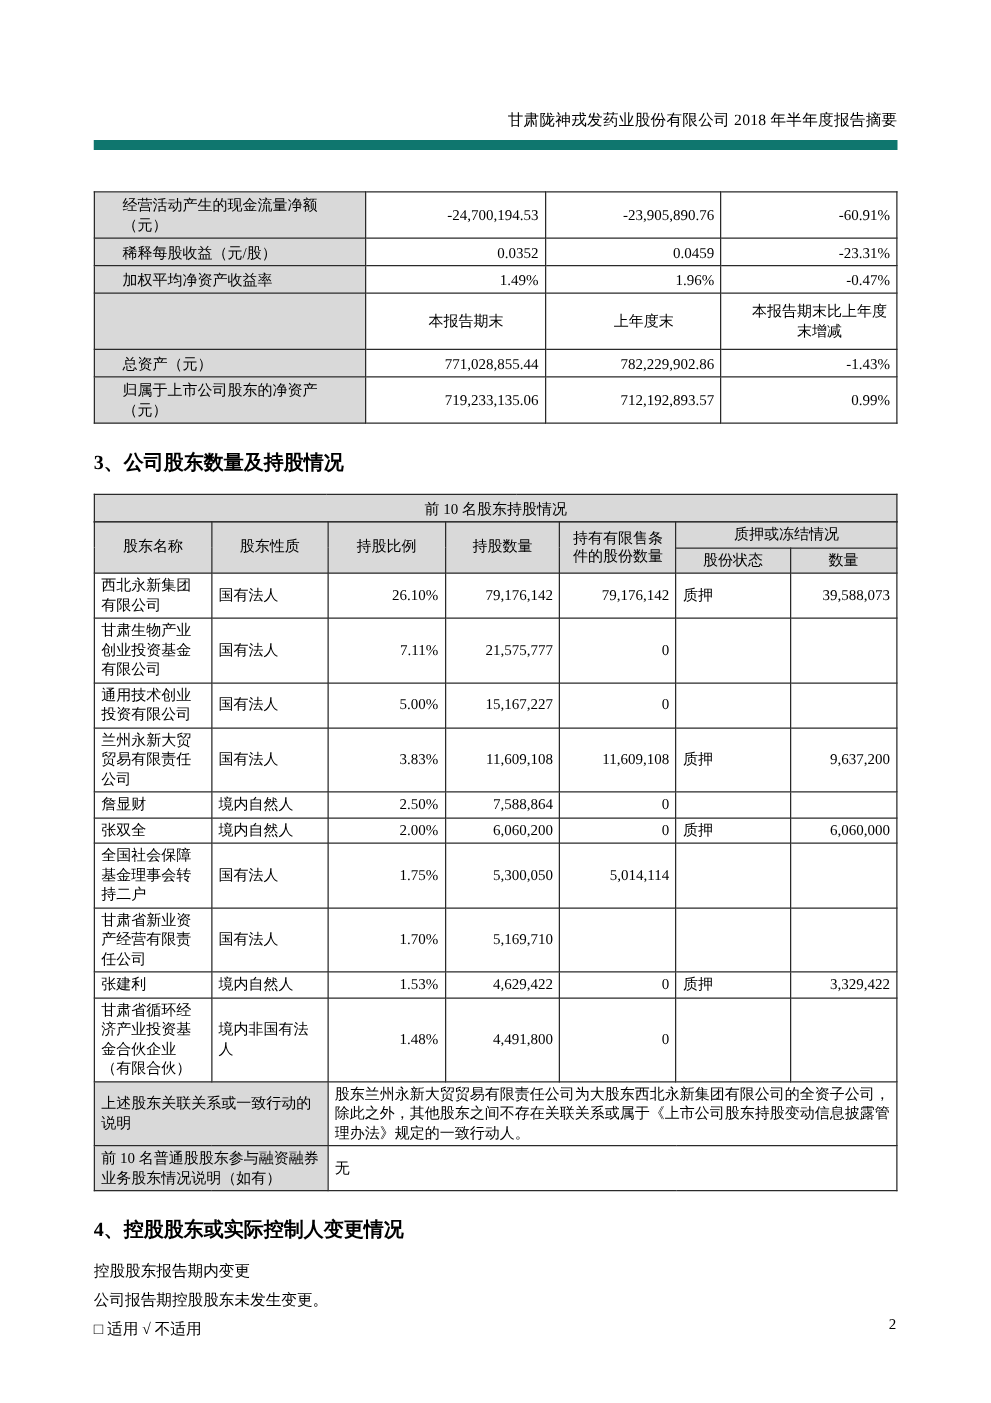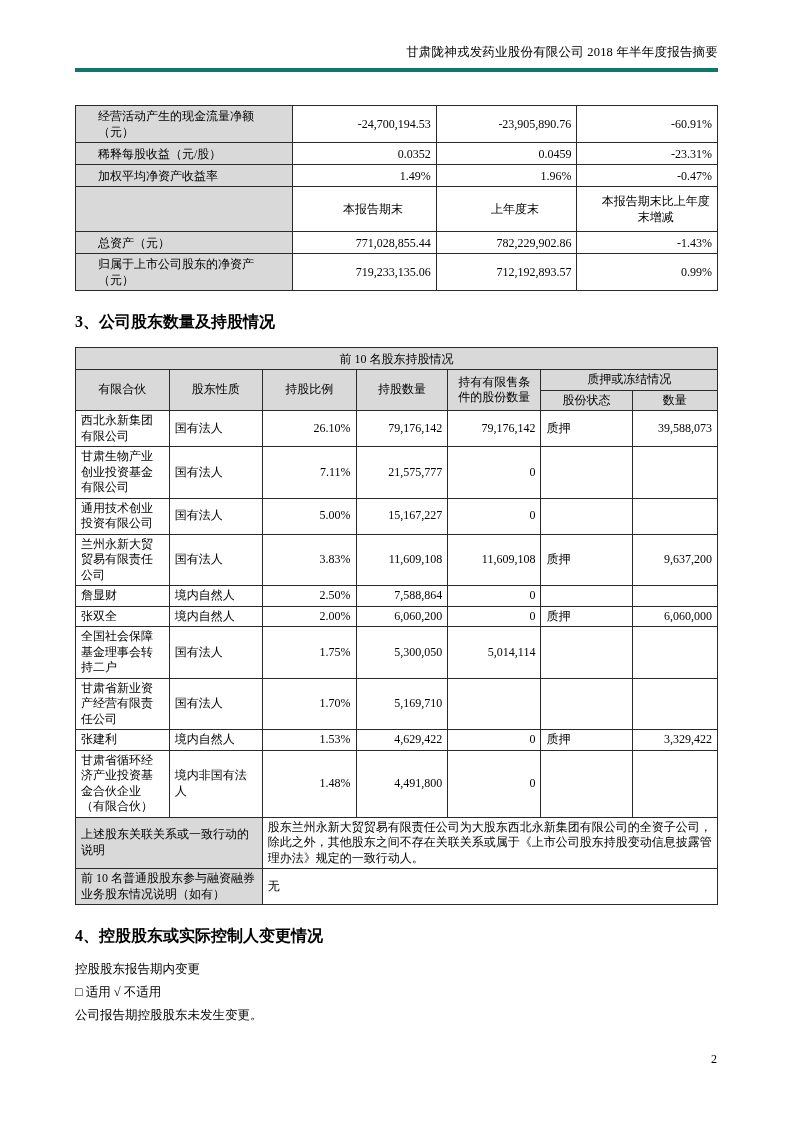--- a/index.html
+++ b/index.html
@@ -4,21 +4,21 @@
 <style>
   * { margin:0; padding:0; box-sizing:border-box; }
   html,body { background:#fff; }
   body {
     width:793px; height:1122px; position:relative; color:#000;
     font-family:"Liberation Serif","DejaVu Serif",serif;
   }
   .content { padding:44px 75px 0 75px; }
   .doc-header {
     text-align:right; font-size:12.5px; letter-spacing:.2px;
-    padding-bottom:7px; border-bottom:4px solid #0f766e;
+    padding-bottom:7px; border-bottom:8px solid #0f766e;margin-top:44px;
   }
   table { border-collapse:collapse; width:100%; table-layout:fixed; font-size:12px; }
   td { border:1px solid #2a2a2a; padding:2px 5px; line-height:16px; vertical-align:middle; overflow-wrap:break-word; }
   .gray { background:#d9d9d9; }
   .num { text-align:right; }
   .ctr { text-align:center; }
   .t1 { margin-top:33px; }
   .t1 td { height:22px;padding-left:22px; }
   .t1 .hdr td { height:45px; }
   .sec-title { font-size:16px; font-weight:bold; margin:21px 0 14px 0; }
@@ -106,21 +106,21 @@
         <col style="width:14.6%">
         <col style="width:14.5%">
         <col style="width:14.6%">
         <col style="width:14.3%">
         <col style="width:14.5%">
         <col style="width:14.2%">
         <col style="width:13.3%">
       </colgroup>
     <tbody>
         <tr class="hd1">
-      <td class="gray" rowspan="2">有限合伙</td>
+      <td class="gray" rowspan="2">股东名称</td>
       <td class="gray" rowspan="2">股东性质</td>
       <td class="gray" rowspan="2">持股比例</td>
       <td class="gray" rowspan="2">持股数量</td>
       <td class="gray" rowspan="2">持有有限售条件的股份数量</td>
       <td class="gray ctr" colspan="2">质押或冻结情况</td>
     </tr>
     <tr class="hd1">
       <td class="gray">股份状态</td>
       <td class="gray">数量</td>
     </tr>
@@ -222,18 +222,18 @@
     </tr>
     <tr>
       <td class="gray" colspan="2">前 10 名普通股股东参与融资融券业务股东情况说明（如有）</td>
       <td class="note-cell" colspan="5">无</td>
     </tr>
   </tbody>
     </table>
 
   <div class="sec-title">4、控股股东或实际控制人变更情况</div>
   <div class="para first">控股股东报告期内变更</div>
+  <div class="para">公司报告期控股股东未发生变更。</div>
   <div class="para">□ 适用 √ 不适用</div>
-  <div class="para">公司报告期控股股东未发生变更。</div>
 
 </div>
 
 <div class="page-num">2</div>
 
 </body></html>

